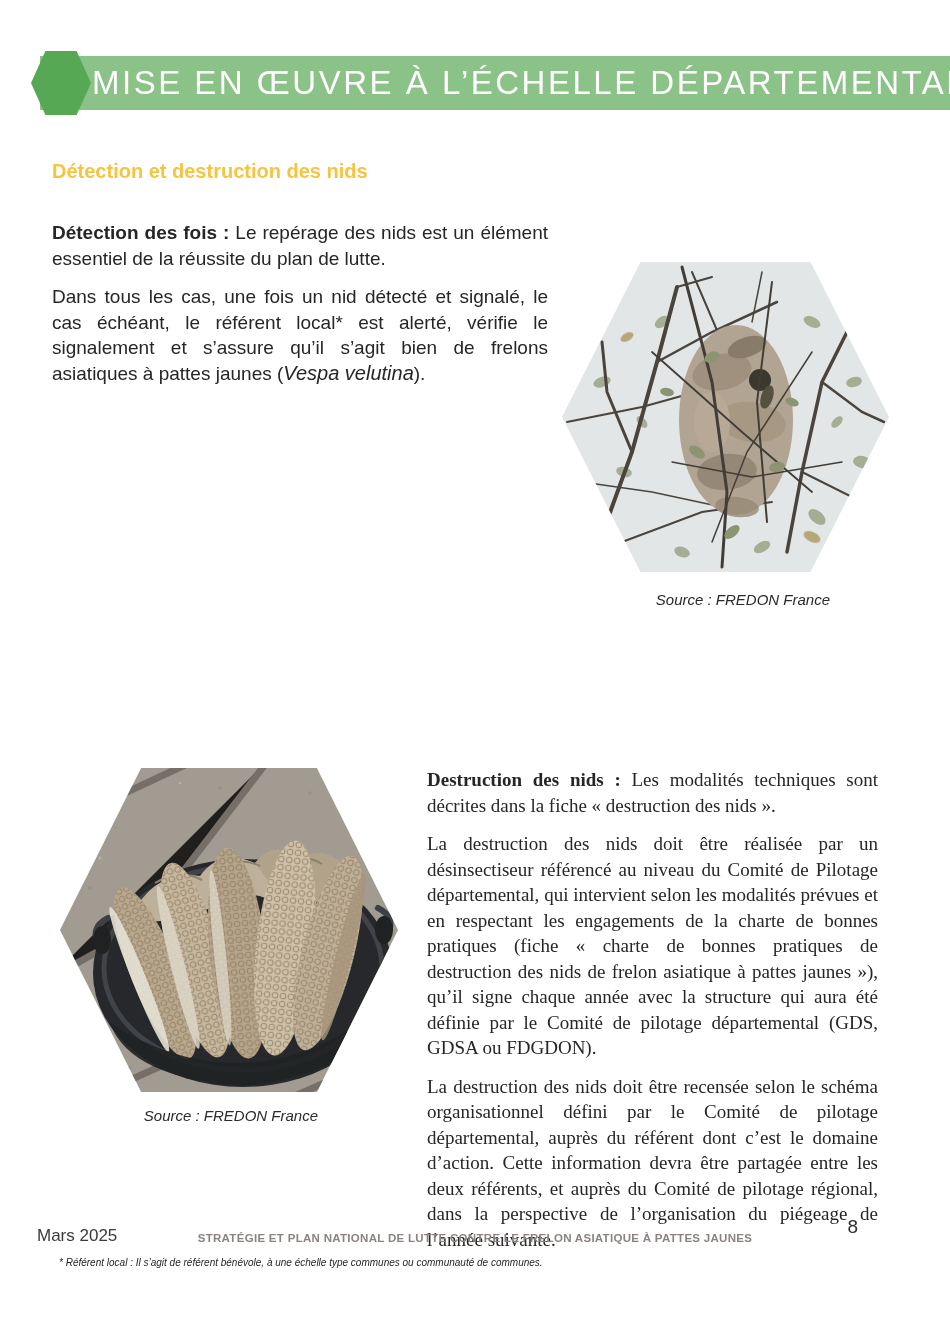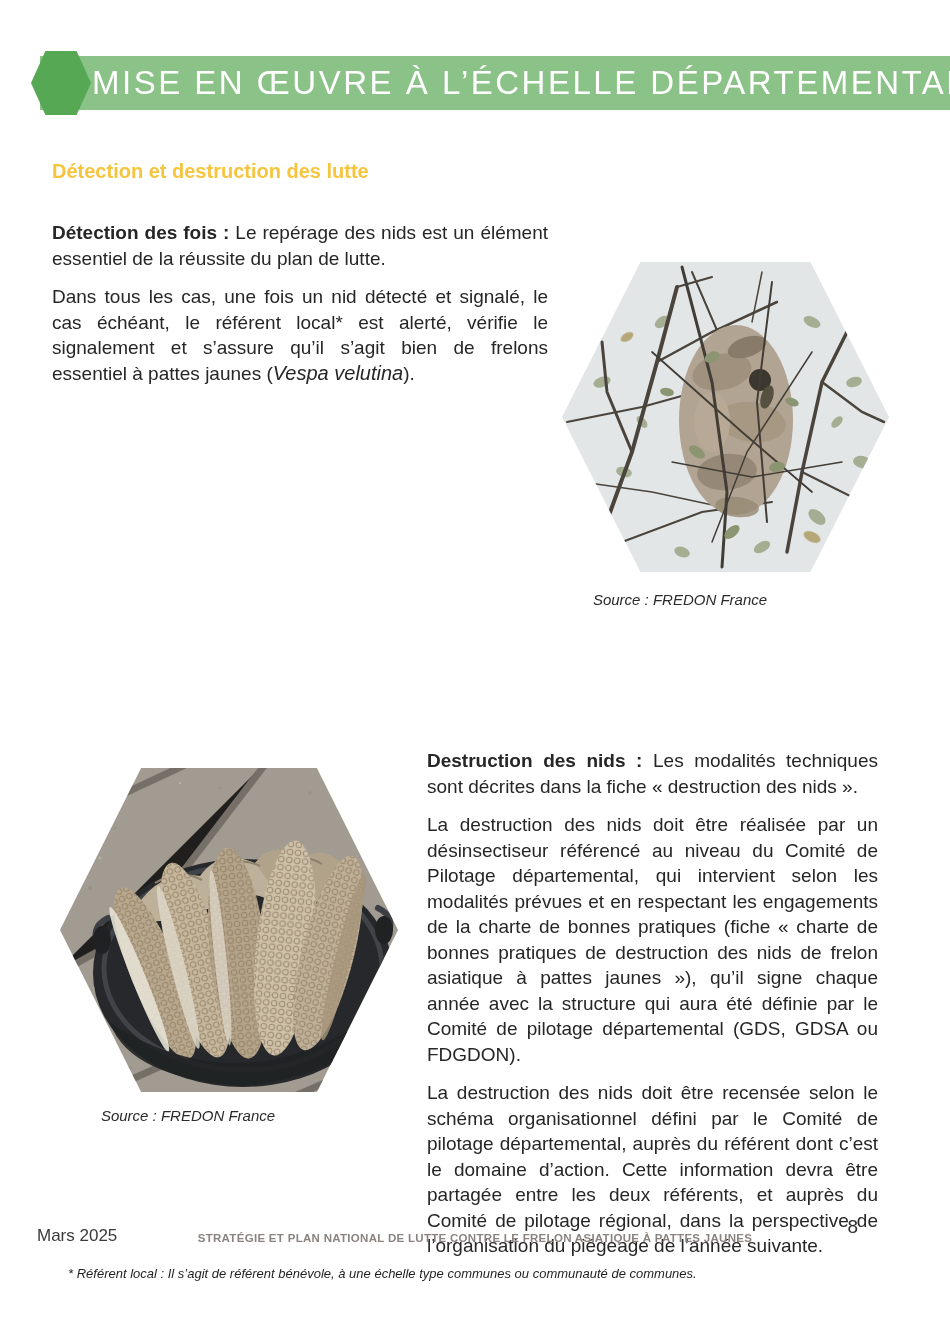--- a/index.html
+++ b/index.html
@@ -35,41 +35,41 @@
     color:var(--heading-yellow,#F7C43E); font-size:20px; font-weight:700;
   }
 
   
   .col p {
     margin:0 0 13px 0; font-size:19px; line-height:25.5px;
     text-align:justify; text-justify:inter-word;
   }
   .col p strong { font-weight:700; }
   .detection-col   { position:absolute; left:52px;  top:220px; width:496px; }
-  .destruction-col { position:absolute; left:427px; top:748px; width:451px; }
+  .destruction-col { position:absolute; left:427px; top:767px; width:451px;font-family:Liberation Serif, serif; }
   .species { font-style:italic; font-size:20px; }
 
   
   .hex-figure {
     position:absolute; margin:0; overflow:hidden;
     clip-path:polygon(0% 50%, 24% 0%, 76% 0%, 100% 50%, 76% 100%, 24% 100%);
   }
   .hex1 { left:562px; top:262px; width:327px; height:310px; }
   .hex2 { left:60px;  top:768px; width:338px; height:324px; }
   .caption {
     position:absolute; font-style:italic; font-size:15px; color:#2a2a2a;
-    text-align:center;
+    text-align:right;
   }
   .caption1 { left:530px; top:591px; width:300px; }
   .caption2 { left:58px;  top:1107px; width:260px; }
 
   
   .footnote {
-    position:absolute; left:52px; top:1250px; width:860px; margin:16px;
-    font-style:italic; font-size:13px; color:#1f1f1f;
+    position:absolute; left:52px; top:1250px; width:860px; margin:7px;
+    font-style:italic; font-size:10px; color:#1f1f1f;
   }
   .footer { position:absolute; left:0; right:0; top:1216px; height:50px; }
   .footer-date {
     position:absolute; left:37px; top:10px; font-size:17px; color:#3a3a3a;
   }
   .footer-title {
     position:absolute; left:0; right:0; top:16px; text-align:center;
     font-size:11.5px; font-weight:700; letter-spacing:0.3px;
     color:var(--footer-gray,#8B8380);
   }
@@ -81,25 +81,25 @@
 <body>
 
 <div class="page">
 
   <header class="banner">
     <div class="banner-hex"></div>
     <h1 class="banner-title">MISE EN ŒUVRE À L’ÉCHELLE DÉPARTEMENTALE</h1>
   </header>
 
 
-  <h2 class="section-heading">Détection et destruction des lutte</h2>
+  <h2 class="section-heading">Détection et destruction des nids</h2>
 
   <section class="col detection-col">
     <p><strong>Détection des fois :</strong> <span>Le repérage des nids est un élément essentiel de la réussite du plan de lutte.</span></p>
-    <p><span>Dans tous les cas, une fois un nid détecté et signalé, le cas échéant, le référent local* est alerté, vérifie le signalement et s’assure qu’il s’agit bien de frelons essentiel à pattes jaunes (</span><em class="species">Vespa velutina</em><span>).</span></p>
+    <p><span>Dans tous les cas, une fois un nid détecté et signalé, le cas échéant, le référent local* est alerté, vérifie le signalement et s’assure qu’il s’agit bien de frelons asiatiques à pattes jaunes (</span><em class="species">Vespa velutina</em><span>).</span></p>
   </section>
 
   <figure class="hex-figure hex1">
     <svg width="327" height="310" viewBox="0 0 327 310">
       <rect width="327" height="310" fill="#e3e6e7"></rect>
 
       <g fill="#9aa383" opacity="0.85">
         <ellipse cx="40" cy="120" rx="9" ry="5" transform="rotate(-20 40 120)"></ellipse>
         <ellipse cx="62" cy="210" rx="8" ry="5" transform="rotate(15 62 210)"></ellipse>
         <ellipse cx="28" cy="250" rx="10" ry="6" transform="rotate(30 28 250)"></ellipse>

